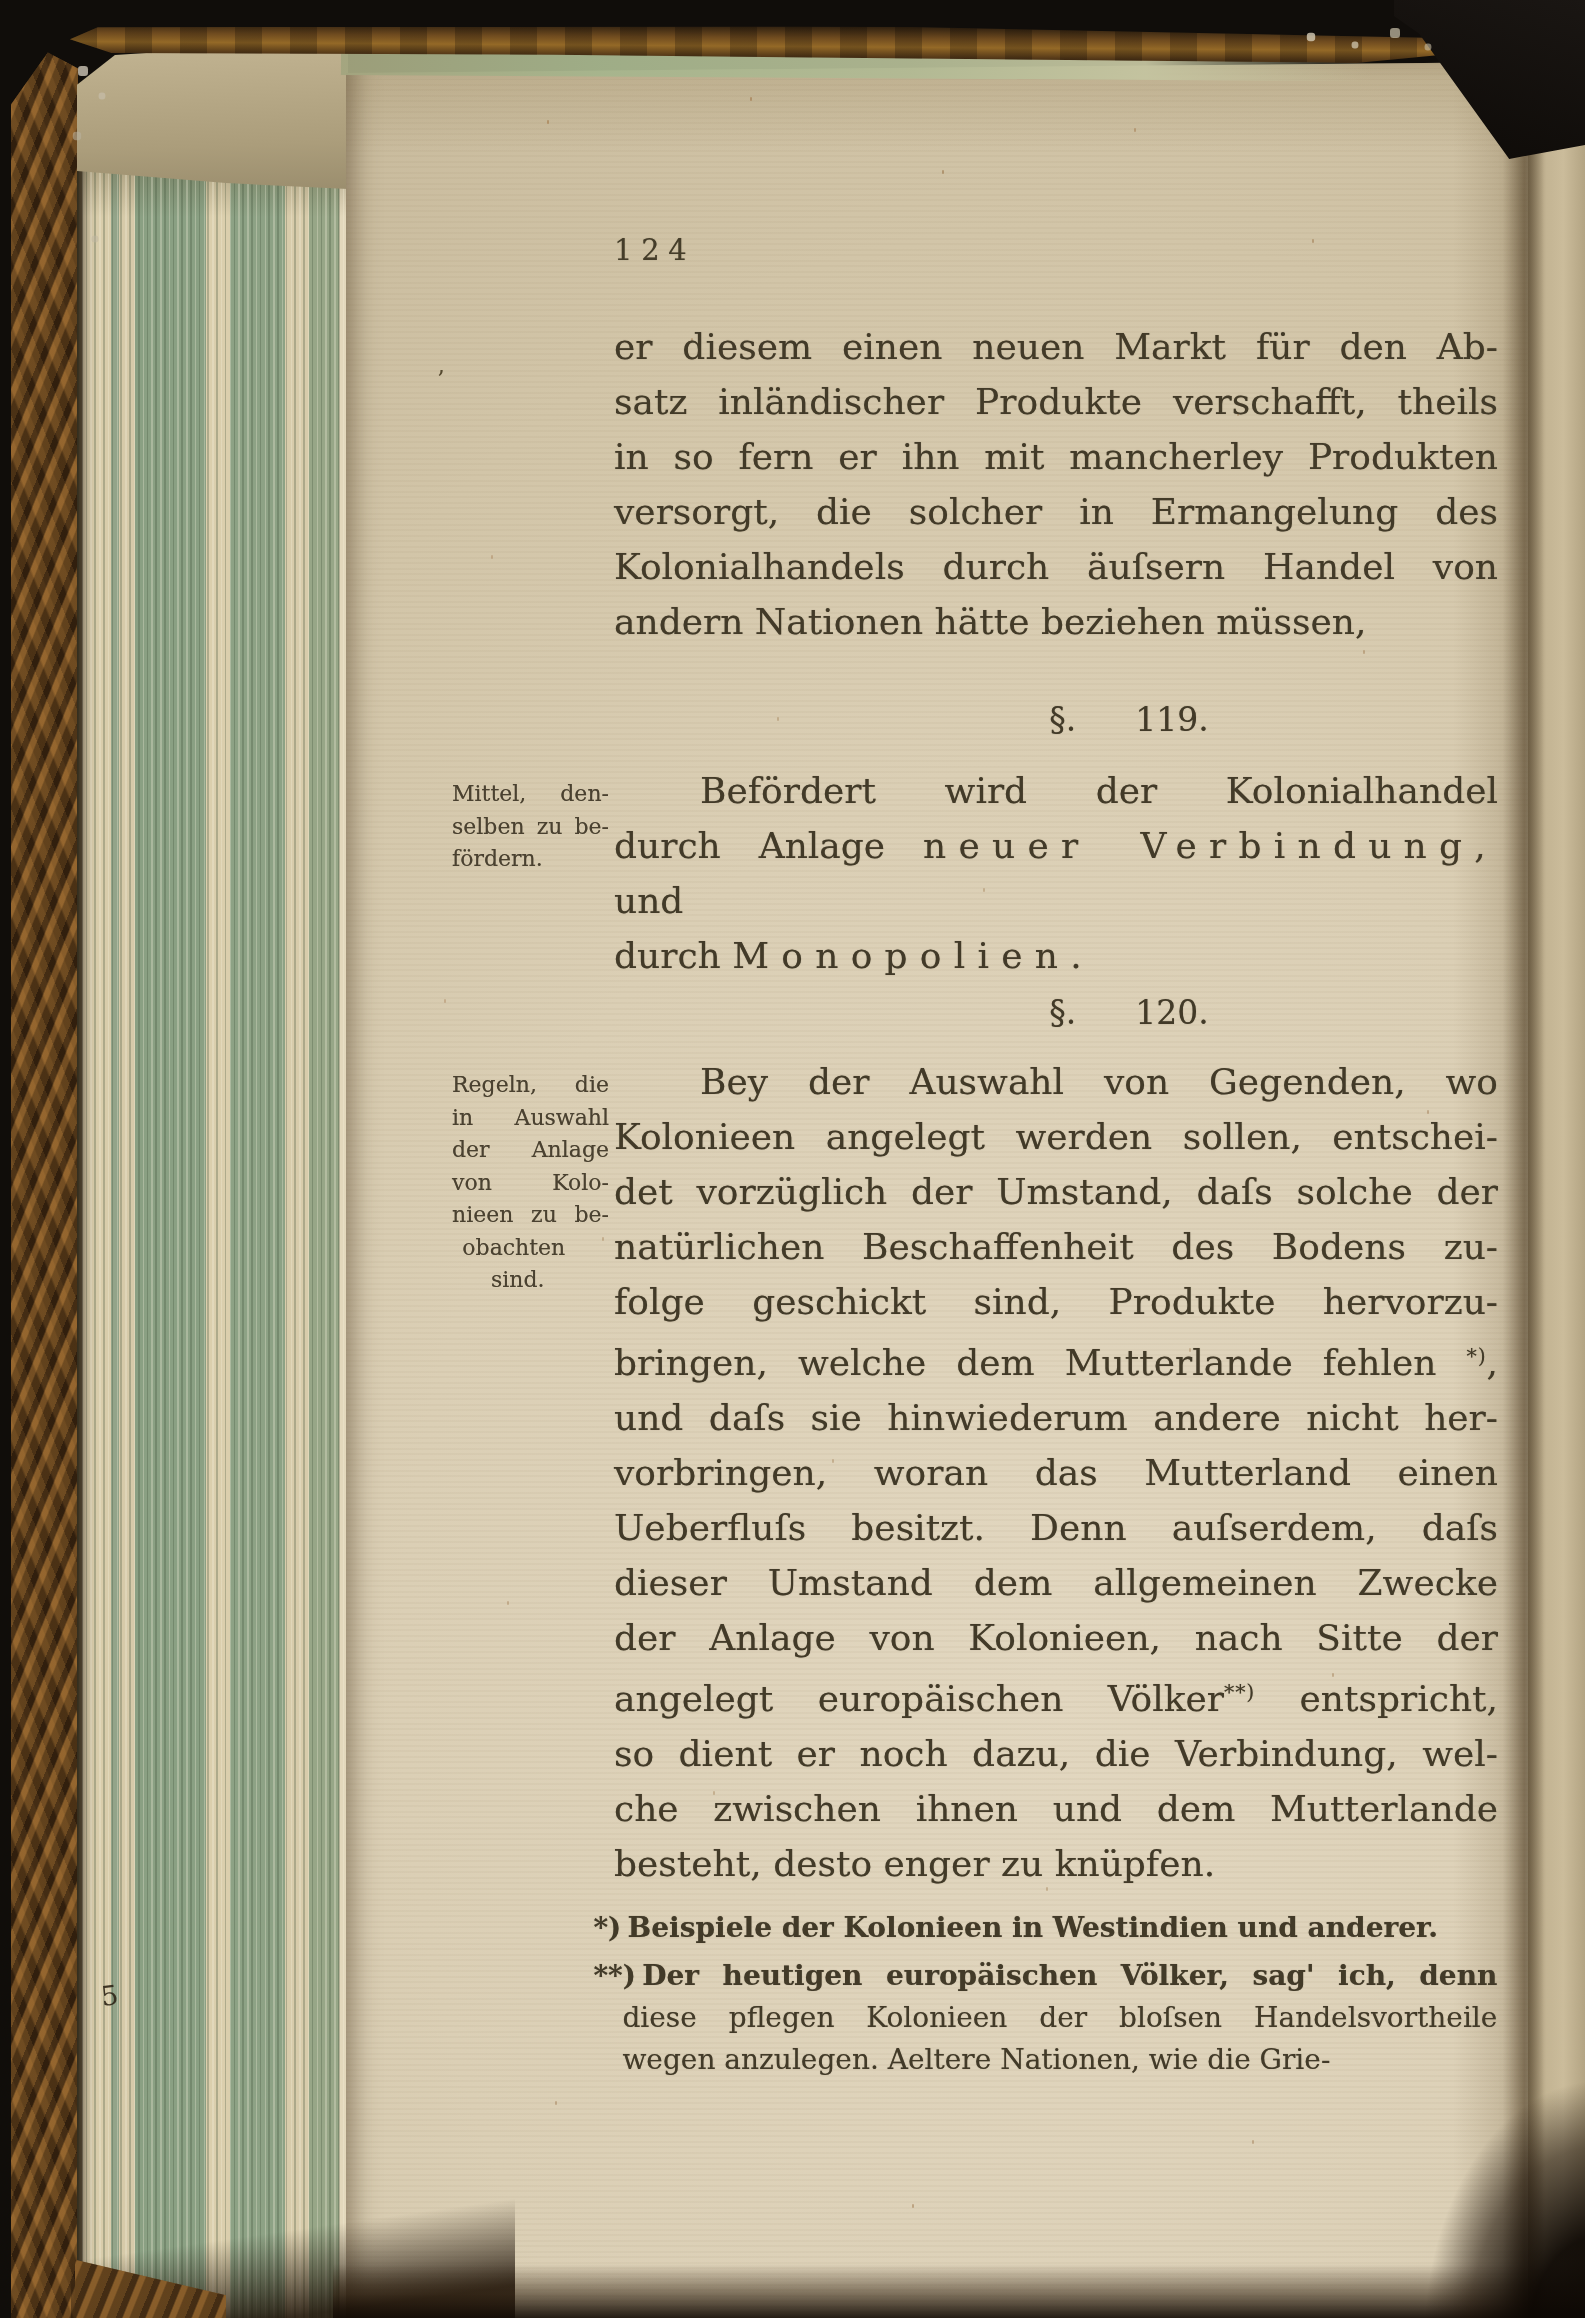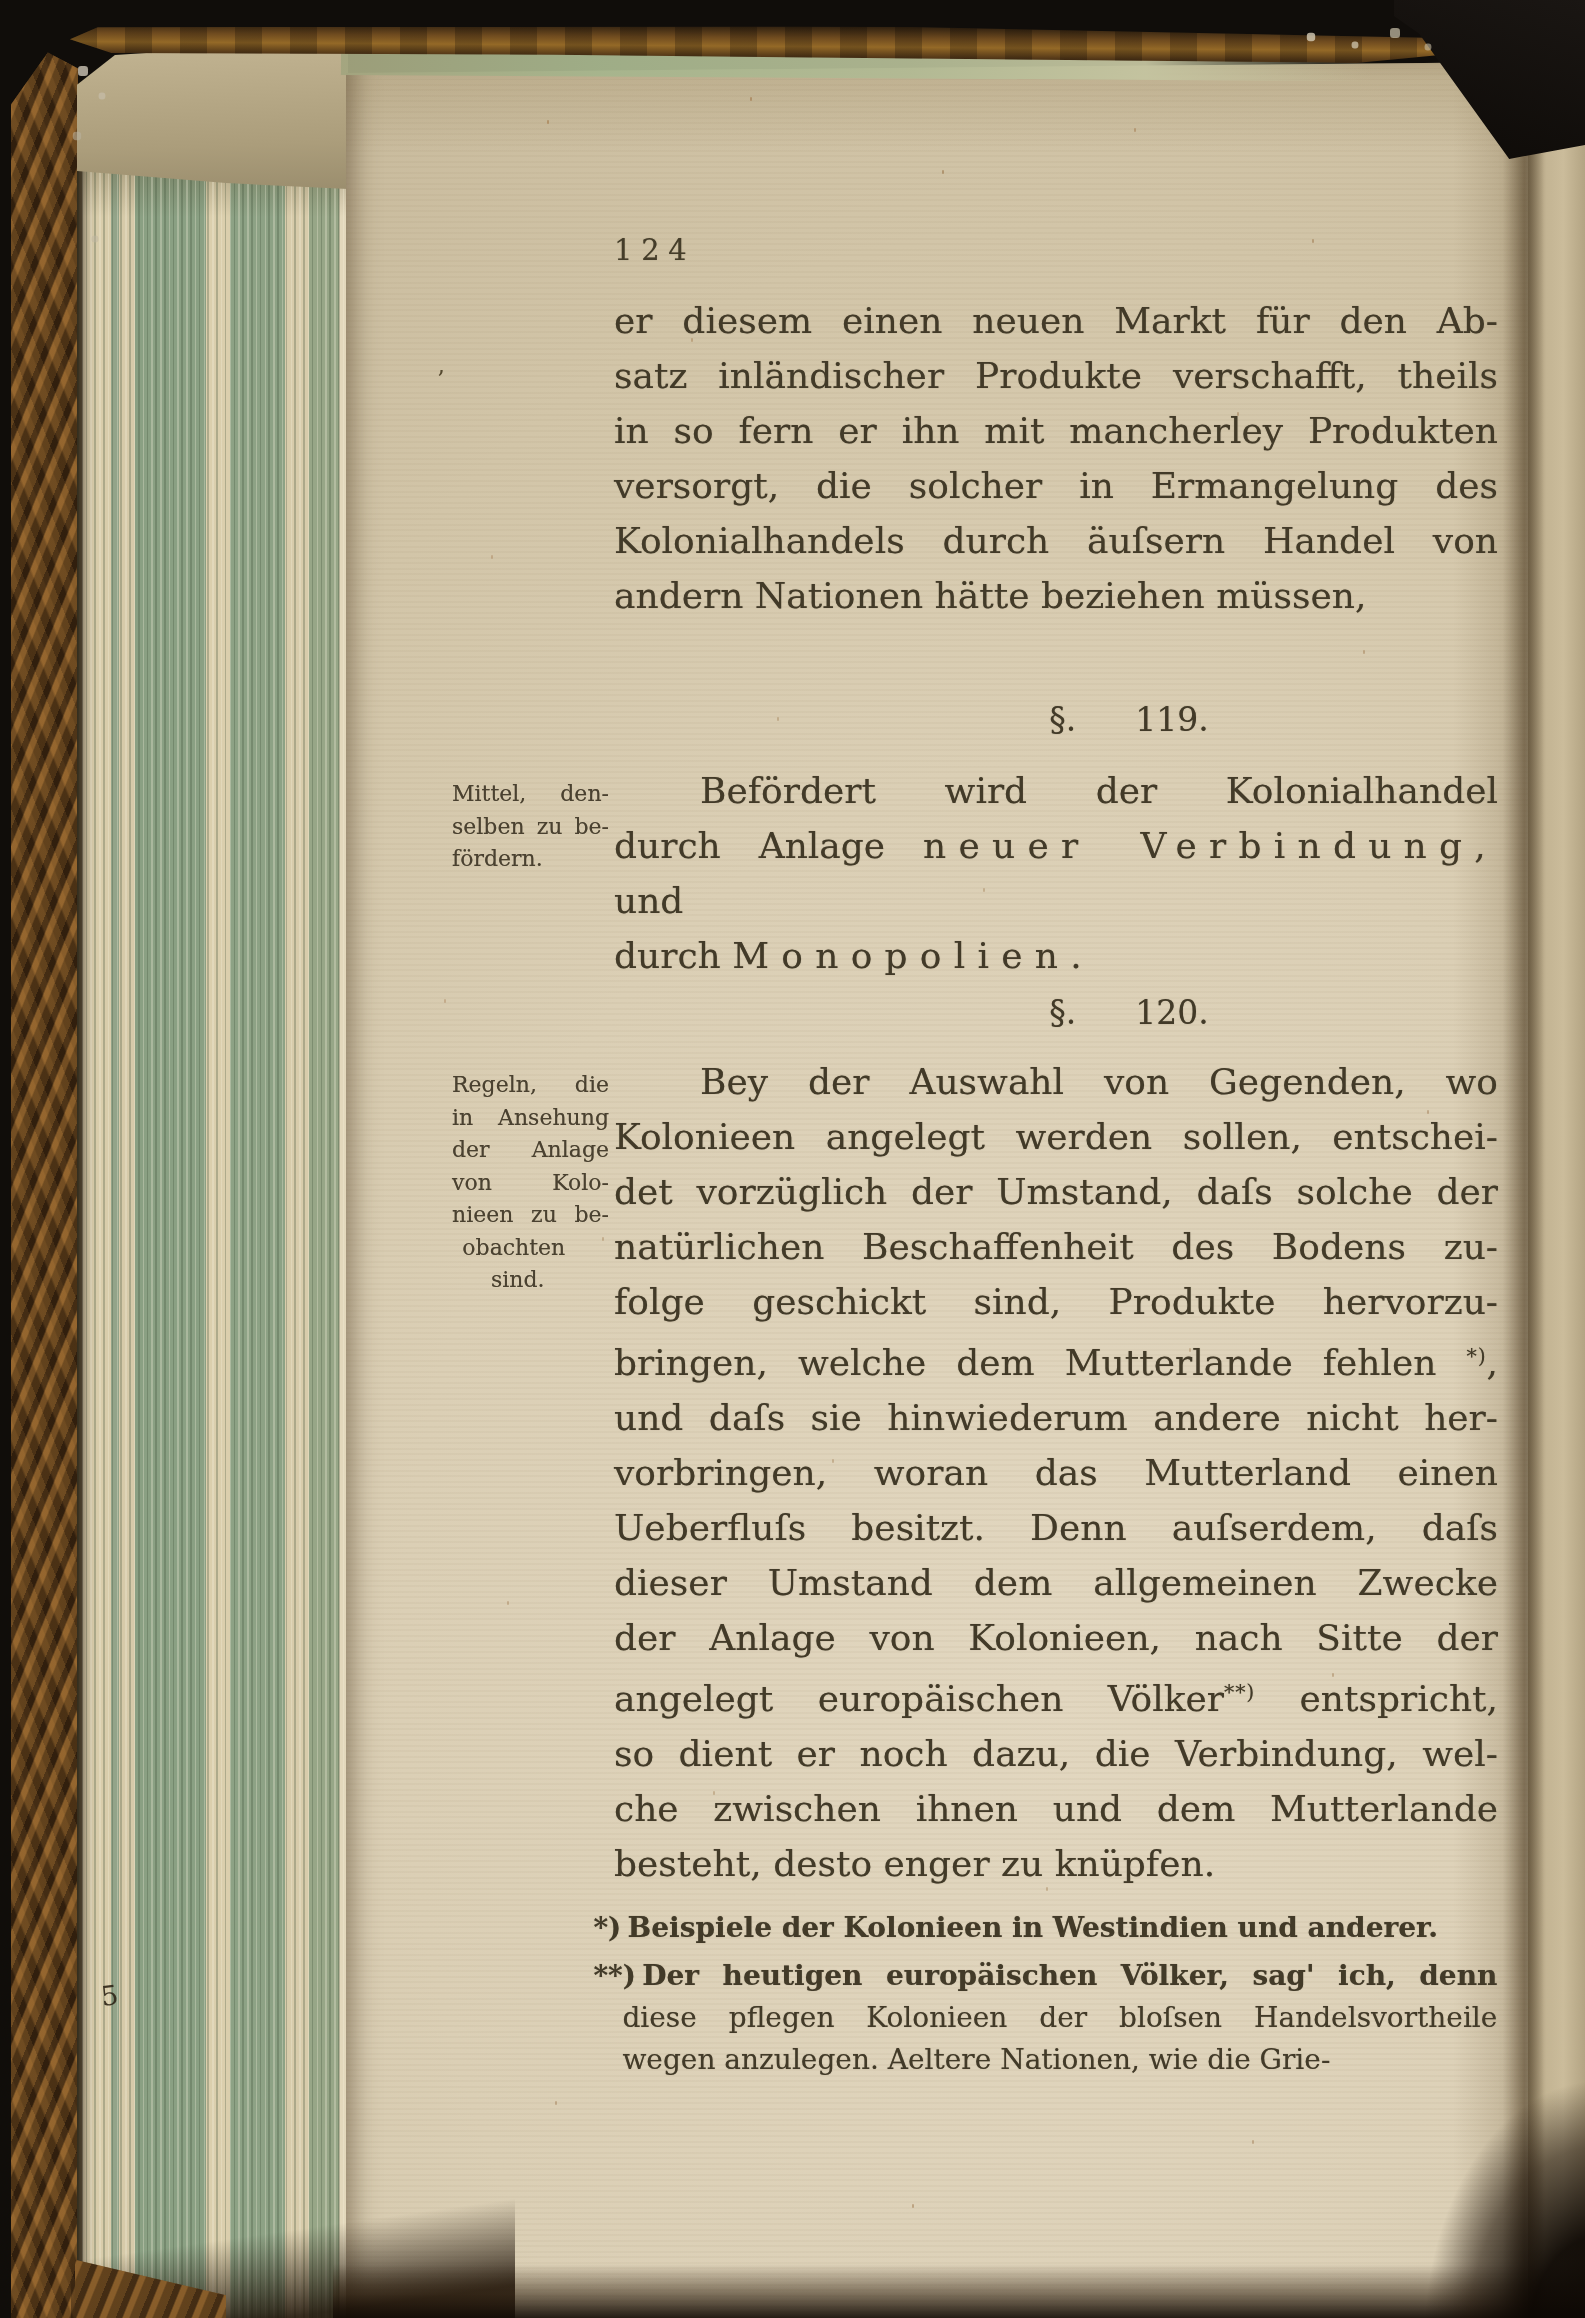--- a/index.html
+++ b/index.html
@@ -136,21 +136,21 @@
   <div class="crease"></div>
   <div class="top-band"></div>
   <div class="black-tr"></div>
   <div class="cover-fray"></div>
   <div class="fibers"></div>
 
   <div class="pagenum">124</div>
 
   <div class="textcol">
 
-    <div class="block" style="top:293px">
+    <div class="block" style="top:319px">
       <div class="bl"><span>er diesem einen neuen Markt für den Ab-</span></div>
       <div class="bl"><span>satz inländischer Produkte verschafft, theils</span></div>
       <div class="bl"><span>in so fern er ihn mit mancherley Produkten</span></div>
       <div class="bl"><span>versorgt, die solcher in Ermangelung des</span></div>
       <div class="bl"><span>Kolonialhandels durch äuſsern Handel von</span></div>
       <div class="bl last"><span>andern Nationen hätte beziehen müssen,</span></div>
     </div>
 
     <div class="heading" style="top:692px">
       <span>§.</span>
@@ -199,21 +199,21 @@
   </div>
 
   <div class="mn" style="top:778px">
     <div class="j">Mittel, den-</div>
     <div class="j">selben zu be-</div>
     <div>fördern.</div>
   </div>
 
   <div class="mn" style="top:1069px">
     <div class="j">Regeln, die</div>
-    <div class="j">in Ansehung</div>
+    <div class="j">in Auswahl</div>
     <div class="j">der Anlage</div>
     <div class="j">von Kolo-</div>
     <div class="j">nieen zu be-</div>
     <div class="i1">obachten</div>
     <div class="i2">sind.</div>
   </div>
 
   <div class="edge-mark">5</div>
   <div class="fleck"></div>
 

